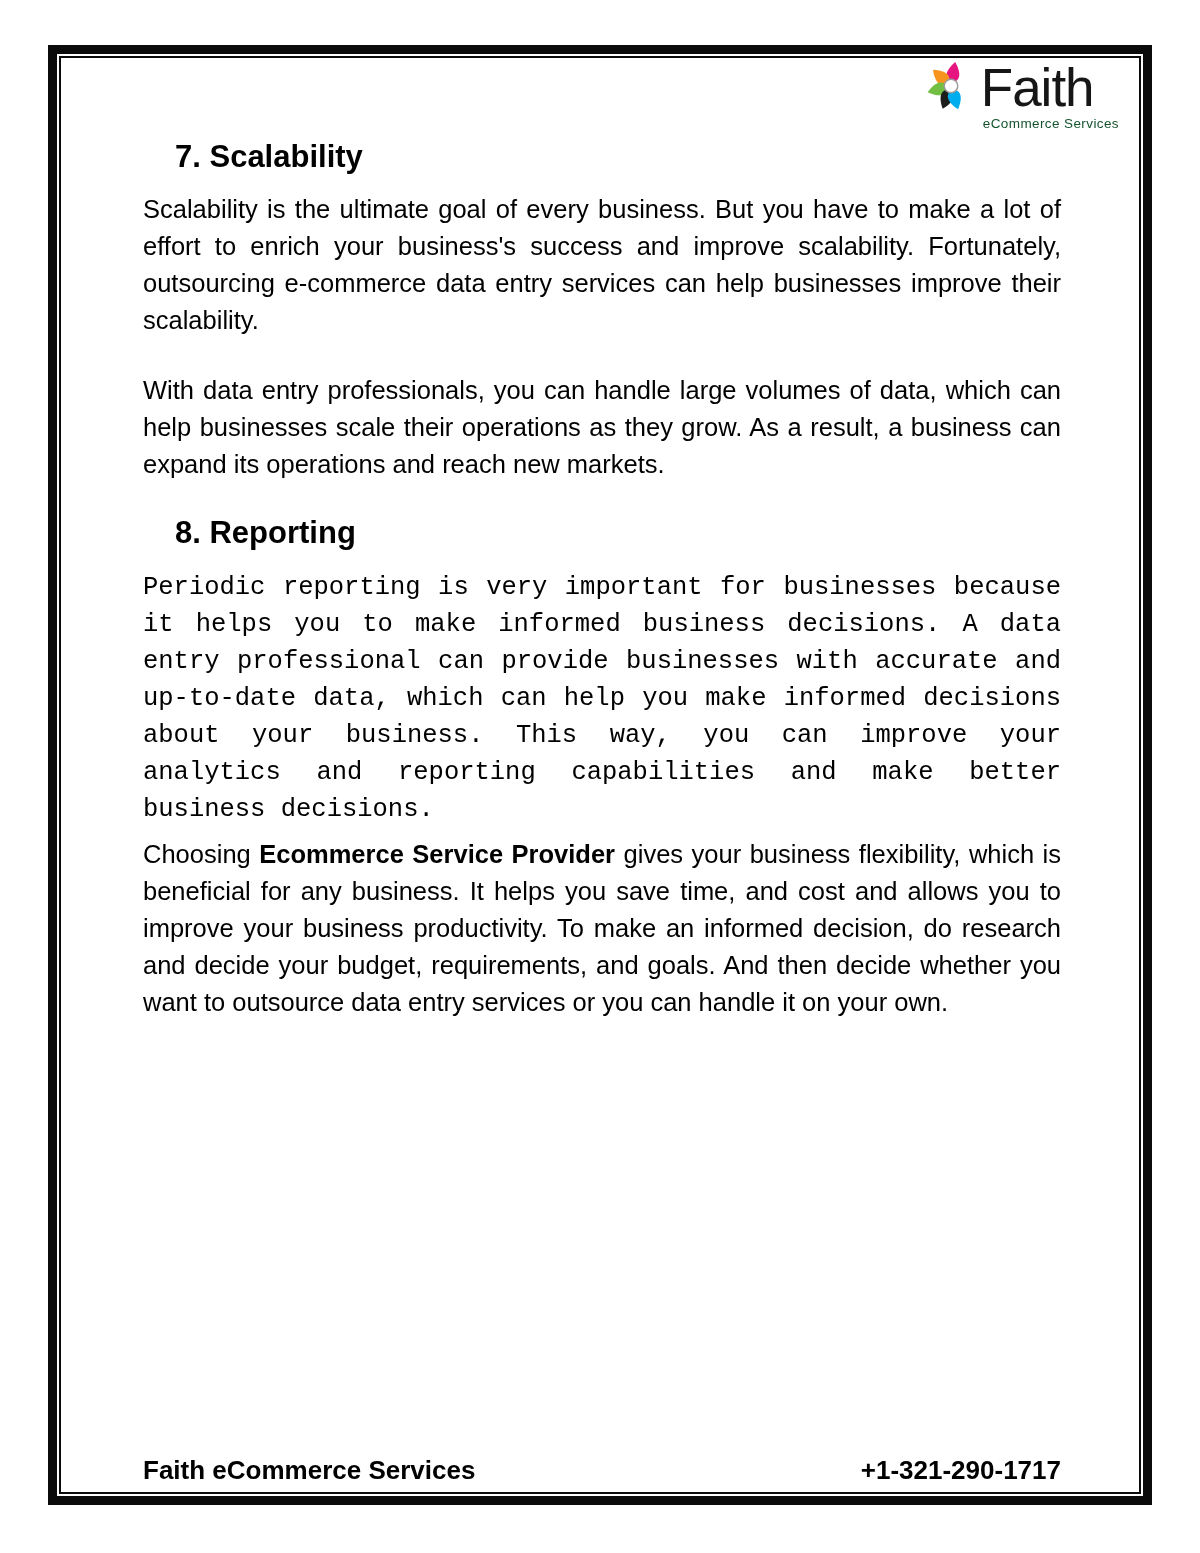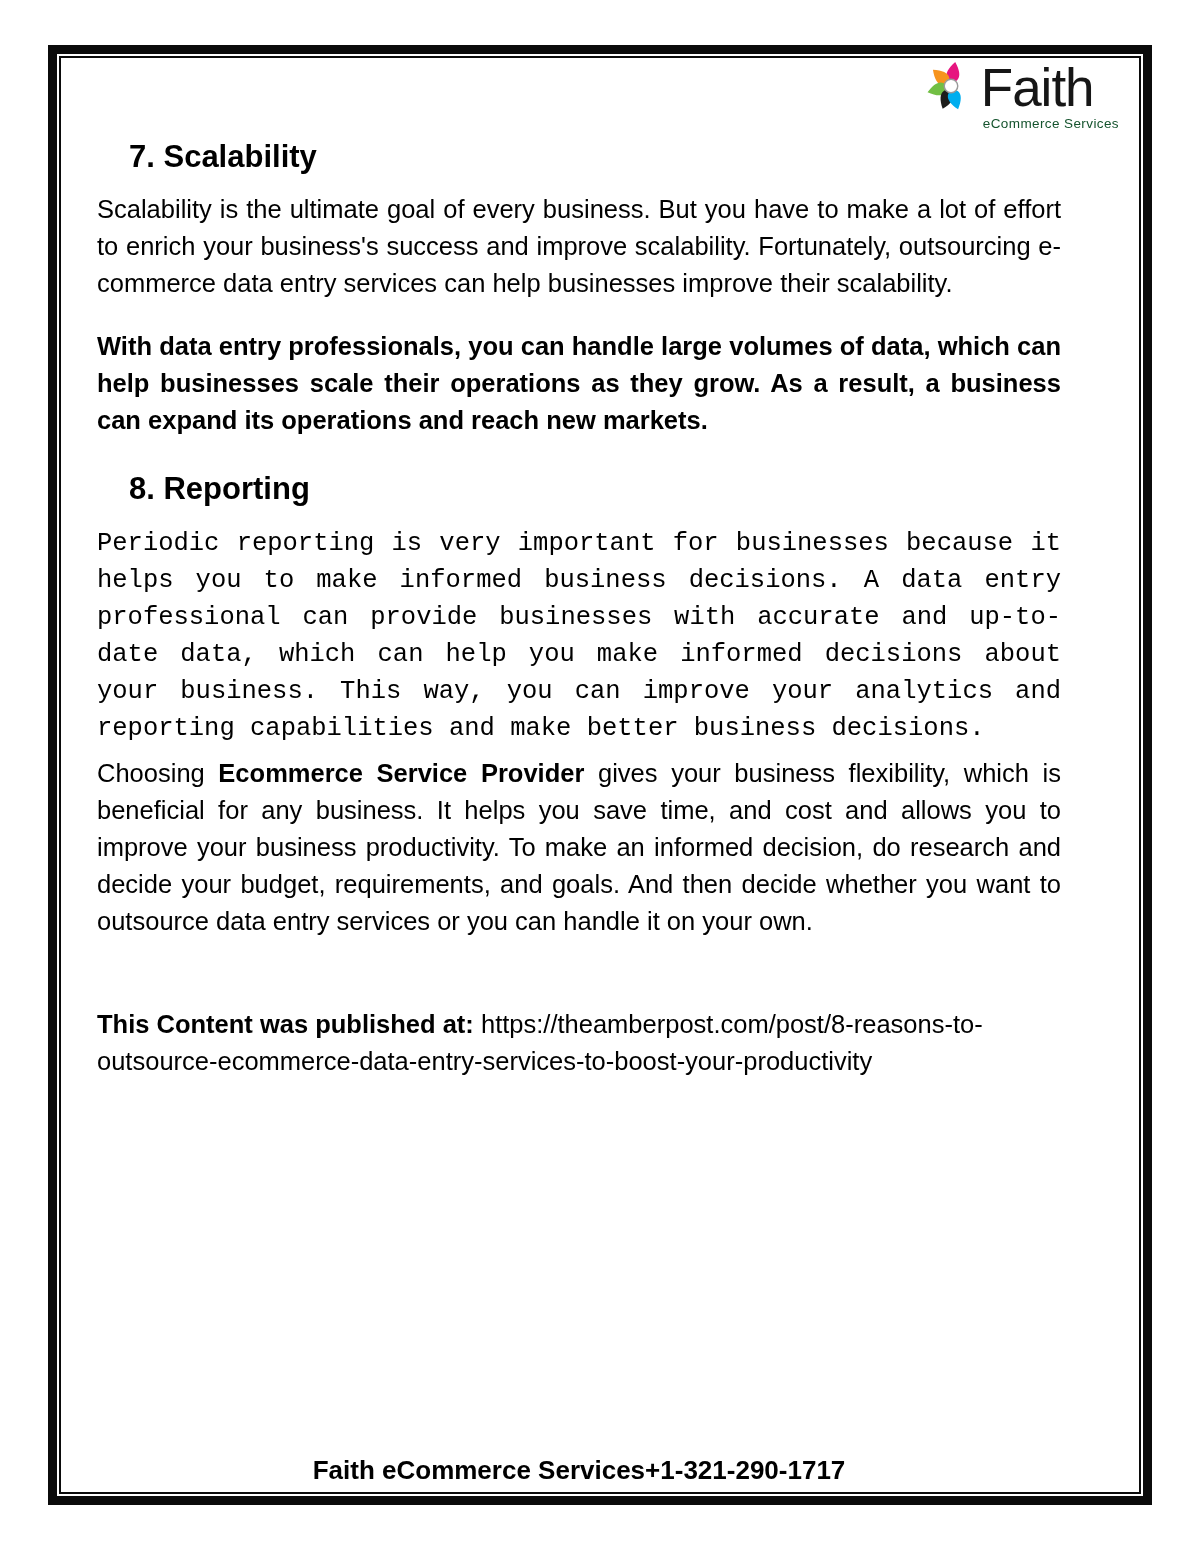--- a/index.html
+++ b/index.html
@@ -24,21 +24,21 @@
     position: absolute;
     left: 2px; top: 2px; right: 2px; bottom: 2px;
     border: 2px solid #0b0b0b;
     background: #ffffff;
   }
   .content {
     position: absolute;
     left: 0; top: 0; right: 0; bottom: 0;
     display: flex;
     flex-direction: column;
-    padding: 0 78px 0 36px;
+    padding: 0 78px 0 82px;
   }
   
   .logo {
     align-self: flex-end;
     margin-top: 1px;
     margin-right: -58px;
     display: flex;
     align-items: flex-start;
     gap: 3px;
   }
@@ -73,36 +73,36 @@
     line-height: 44px;
     font-weight: bold;
     margin-top: 31px;
   }
   .body-p {
     font-size: 25.5px;
     line-height: 37px;
     text-align: justify;
   }
   .p1 { margin-top: 16px; }
-  .p2 { margin-top: 26px; font-weight: bold; }
+  .p2 { margin-top: 33px; }
   .p3 { margin-top: 18px; font-family: Liberation Mono, monospace; }
   .p4 { margin-top: 8px; }
   .published {
     font-size: 25.5px;
     line-height: 37px;
     margin-top: 66px;
     text-align: left;
   }
   .bold { font-weight: bold; }
   
   .footer {
     margin-top: auto;
     margin-bottom: 7px;
     display: flex;
-    justify-content: center;
+    justify-content: space-between;
     align-items: baseline;
     font-size: 26px;
     font-weight: bold;
     line-height: 30px;
   }
 </style>
 </head>
 <body>
 
 <div class="page">
@@ -129,21 +129,20 @@
 
         <div class="h-num first">7. Scalability</div>
         <p class="body-p p1">Scalability is the ultimate goal of every business. But you have to make a lot of effort to enrich your business's success and improve scalability. Fortunately, outsourcing e-commerce data entry services can help businesses improve their scalability.</p>
         <p class="body-p p2">With data entry professionals, you can handle large volumes of data, which can help businesses scale their operations as they grow. As a result, a business can expand its operations and reach new markets.</p>
 
         <div class="h-num second">8. Reporting</div>
         <p class="body-p p3">Periodic reporting is very important for businesses because it helps you to make informed business decisions. A data entry professional can provide businesses with accurate and up-to-date data, which can help you make informed decisions about your business.  This way, you can improve your analytics and reporting capabilities and make better business decisions.</p>
 
         <p class="body-p p4"><span>Choosing </span><span class="bold">Ecommerce Service Provider</span><span> gives your business flexibility, which is beneficial for any business. It helps you save time, and cost and allows you to improve your business productivity. To make an informed decision, do research and decide your budget, requirements, and goals. And then decide whether you want to outsource data entry services or you can handle it on your own.</span></p>
 
-        <p class="published"><span class="bold">This Content was published at:</span><span> https://theamberpost.com/post/8-reasons-to-outsource-ecommerce-data-entry-services-to-boost-your-productivity</span></p>
 
         <div class="footer">
           <div>Faith eCommerce Services</div>
           <div>+1-321-290-1717</div>
         </div>
 
       </div>
     </div>
   </div>
 </div>

